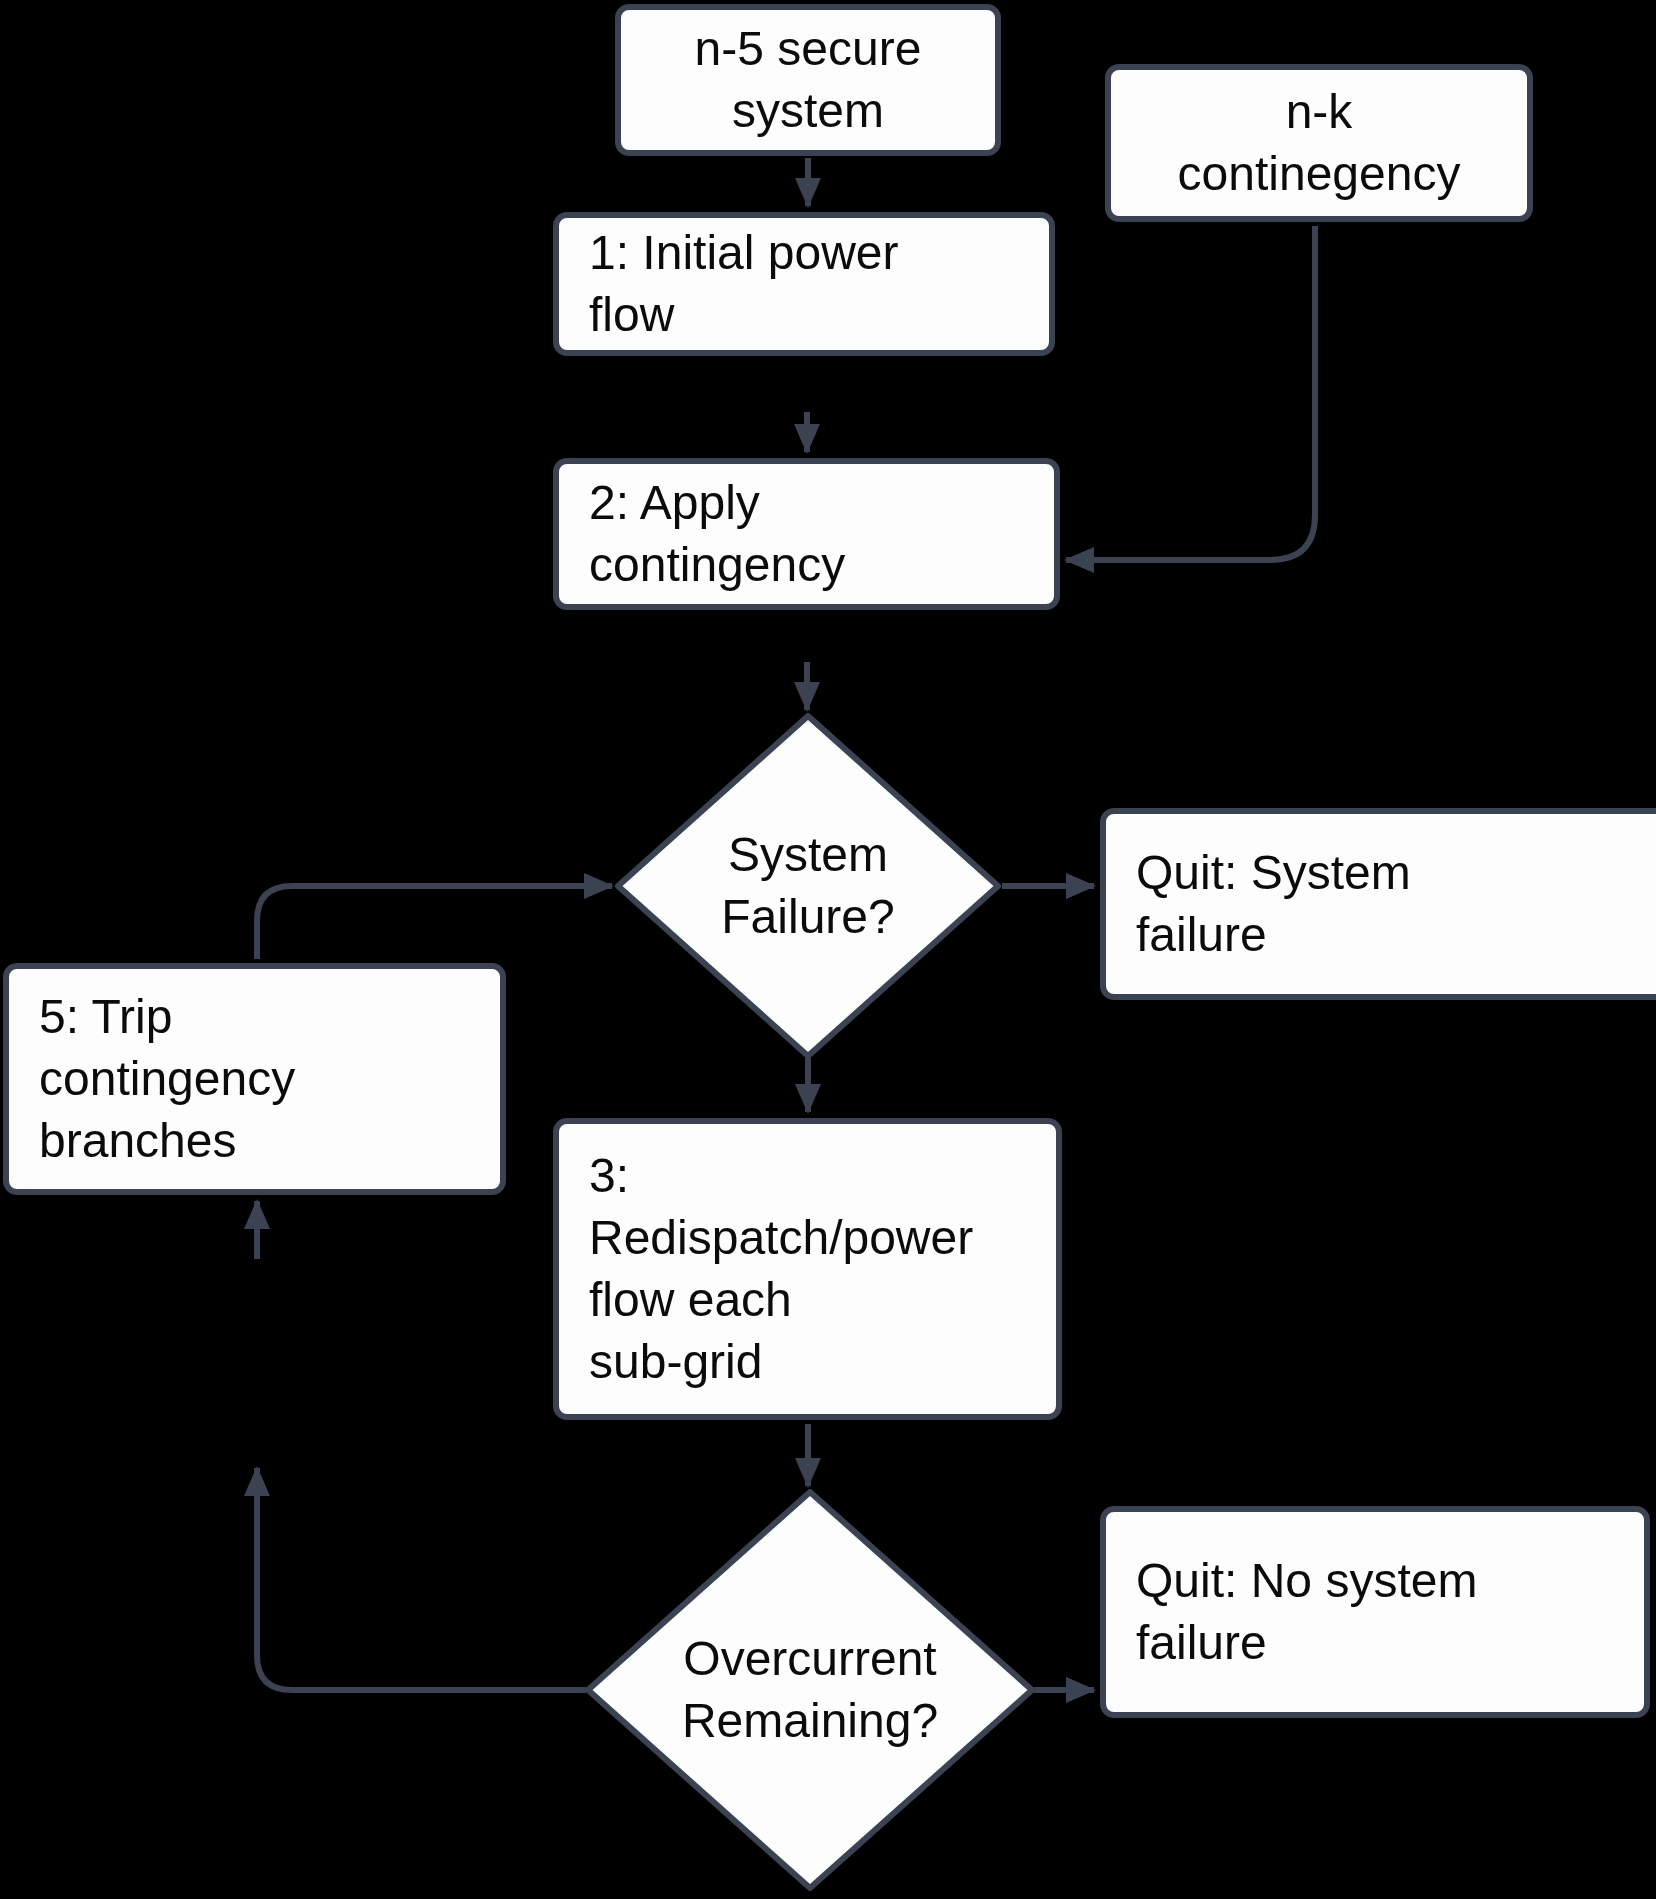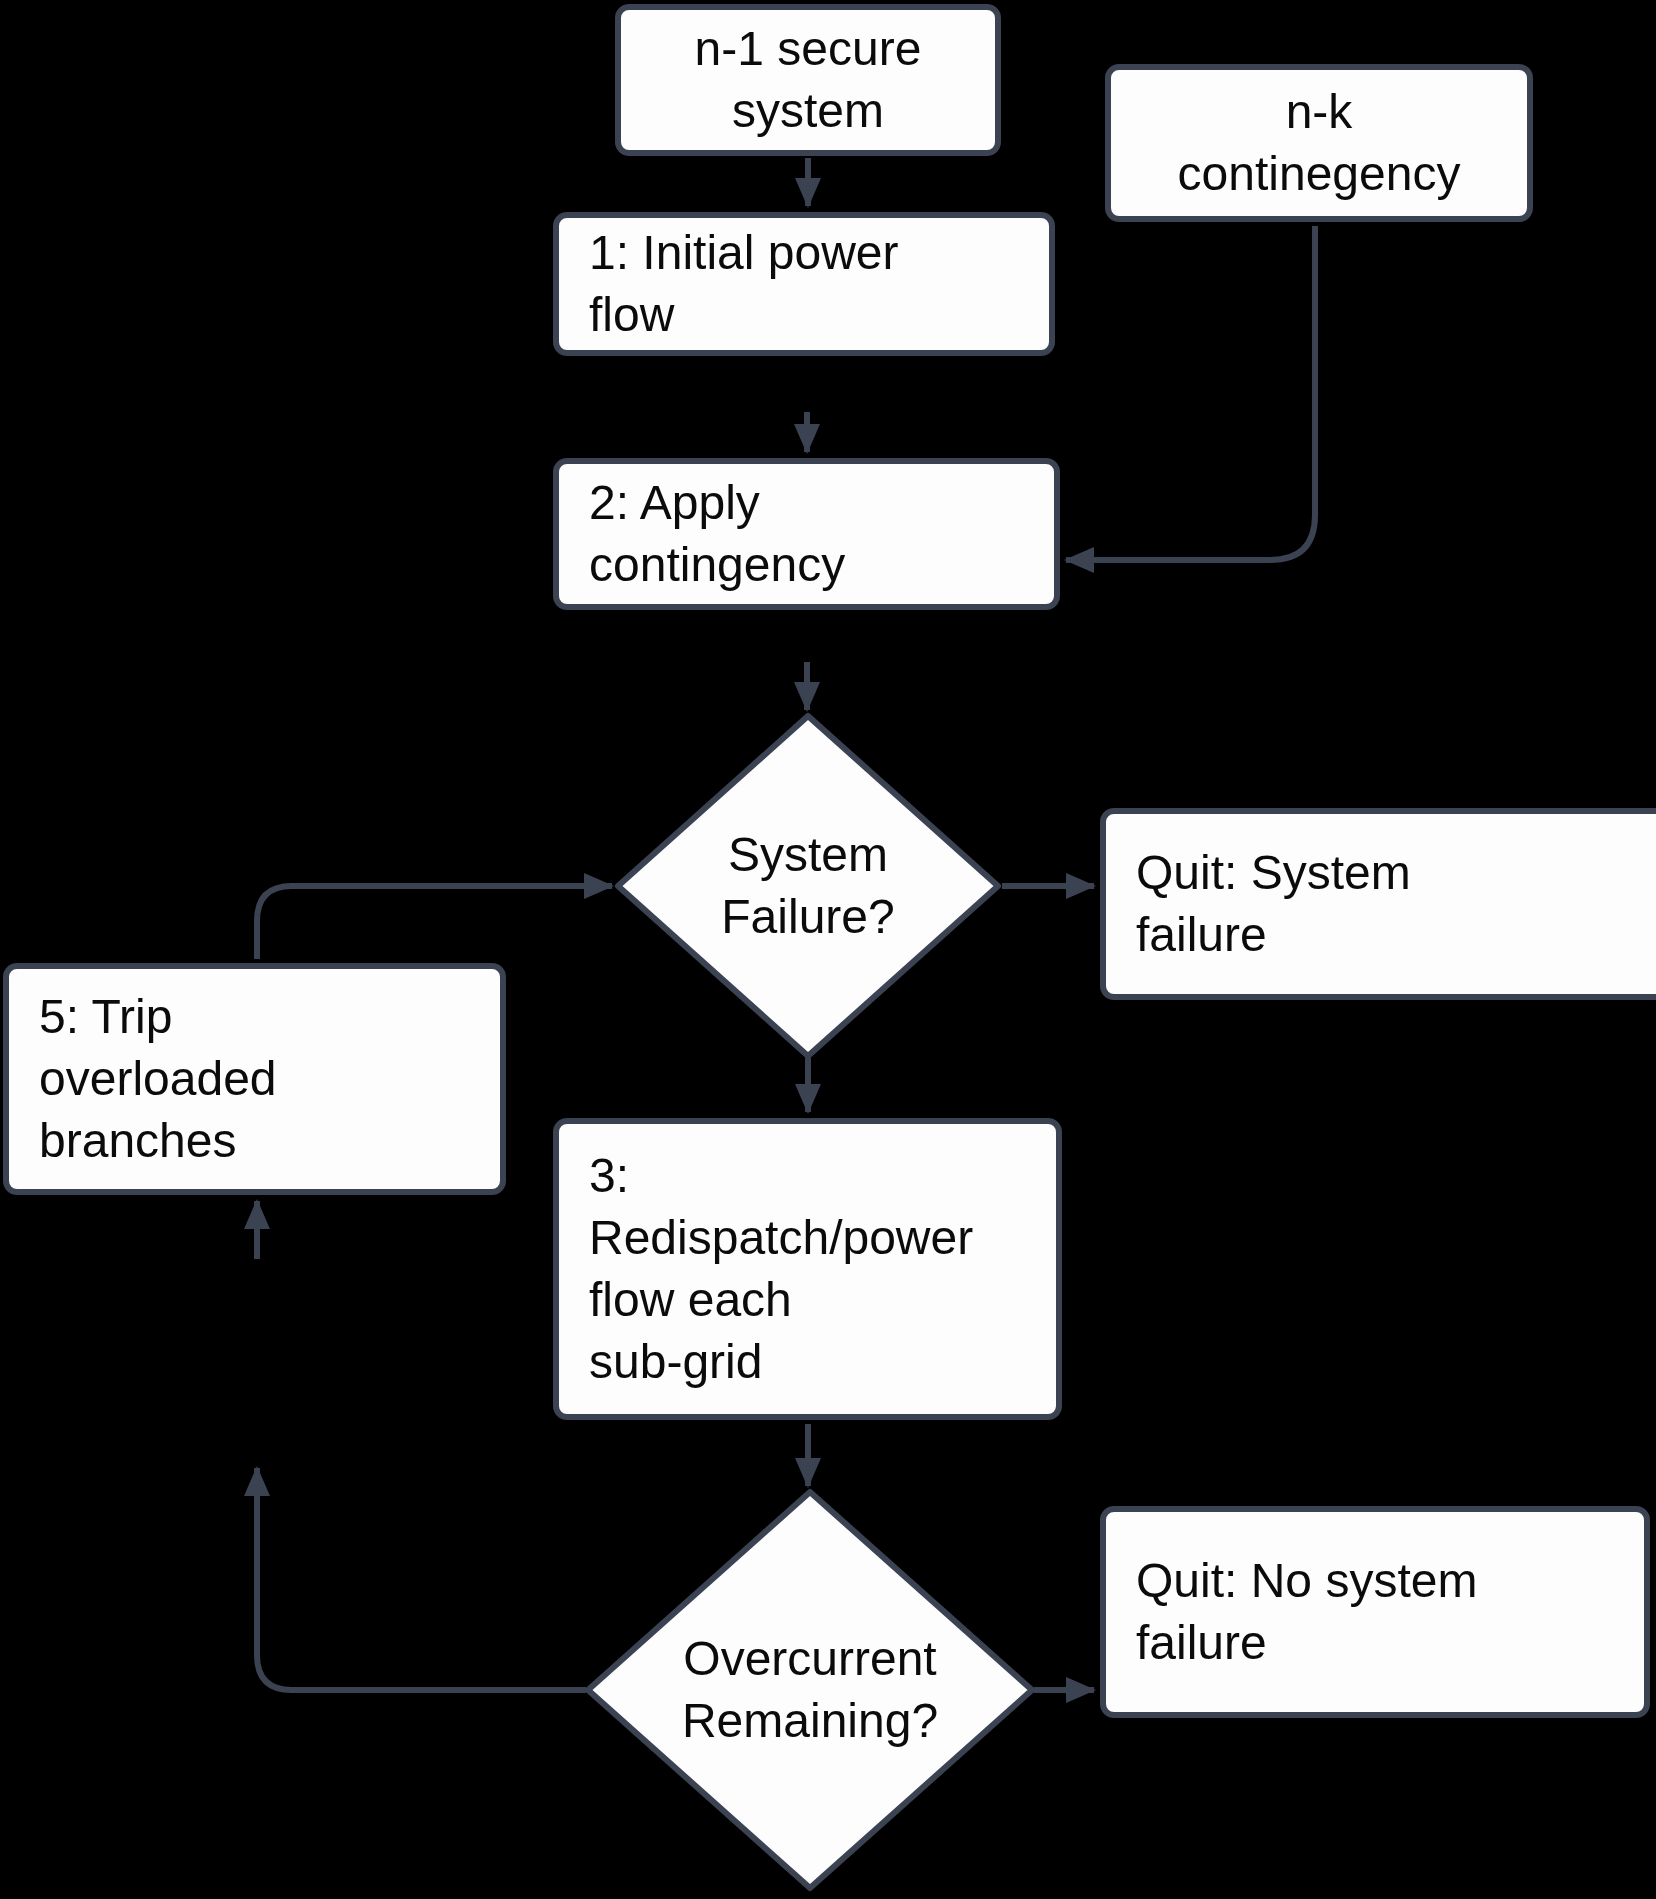--- a/index.html
+++ b/index.html
@@ -63,21 +63,21 @@
     <path class="edge" d="M808,1424 V1486" marker-end="url(#arw)"></path>
     <path class="edge" d="M1034,1690 H1094" marker-end="url(#arw)"></path>
     <path class="edge" d="M586,1690 H292 Q257,1690 257,1655 V1468" marker-end="url(#arw)"></path>
     <path class="edge" d="M257,1259 V1201" marker-end="url(#arw)"></path>
     <path class="edge" d="M257,959 V921 Q257,886 292,886 H612" marker-end="url(#arw)"></path>
 
     <polygon class="diamond" points="808,716 998,886 808,1056 618,886"></polygon>
     <polygon class="diamond" points="810,1492 1032,1690 810,1888 588,1690"></polygon>
   </svg>
 
-  <div class="node align-center" style="left:615px;top:4px;width:386px;height:152px">n-1 secure
+  <div class="node align-center" style="left:615px;top:4px;width:386px;height:152px">n-5 secure
 system</div>
 
   <div class="node align-center" style="left:1105px;top:64px;width:428px;height:158px">n-k
 continegency</div>
 
   <div class="node align-left" style="left:553px;top:212px;width:502px;height:144px">1: Initial power
 flow</div>
 
   <div class="node align-left" style="left:553px;top:458px;width:507px;height:152px">2: Apply
 contingency</div>
@@ -94,16 +94,16 @@
 sub-grid</div>
 
   <div class="diamond-label" style="left:620px;top:1600px;width:380px;height:180px">Overcurrent
 Remaining?</div>
 
   <div class="node align-left" style="left:1100px;top:1506px;width:550px;height:212px">Quit: No system
 failure</div>
 
 
   <div class="node align-left" style="left:3px;top:963px;width:503px;height:232px">5: Trip
-overloaded
+contingency
 branches</div>
 
 </div>
 
 </body></html>

